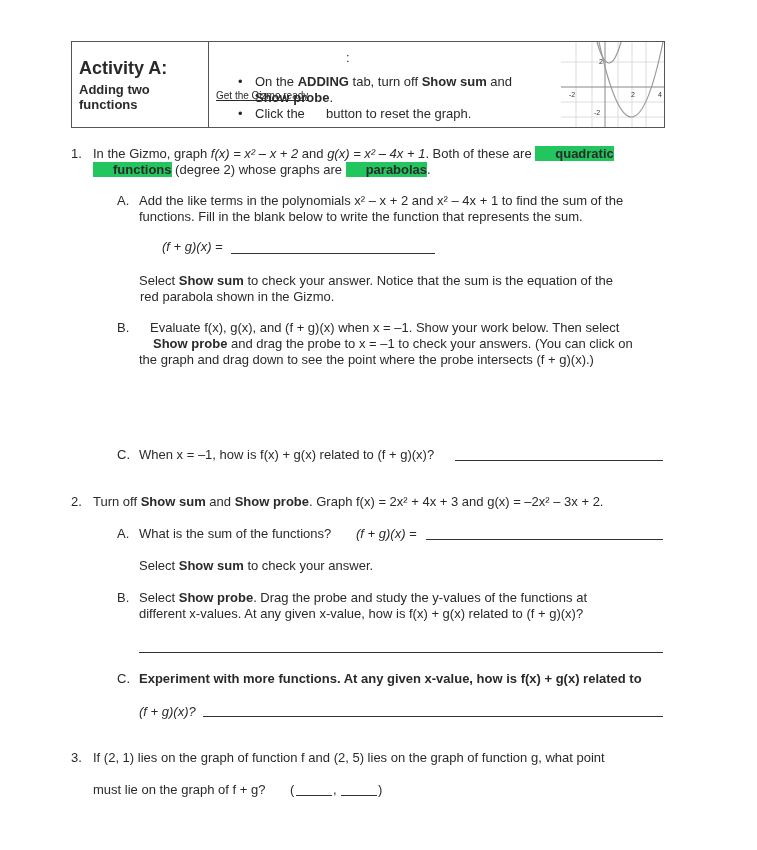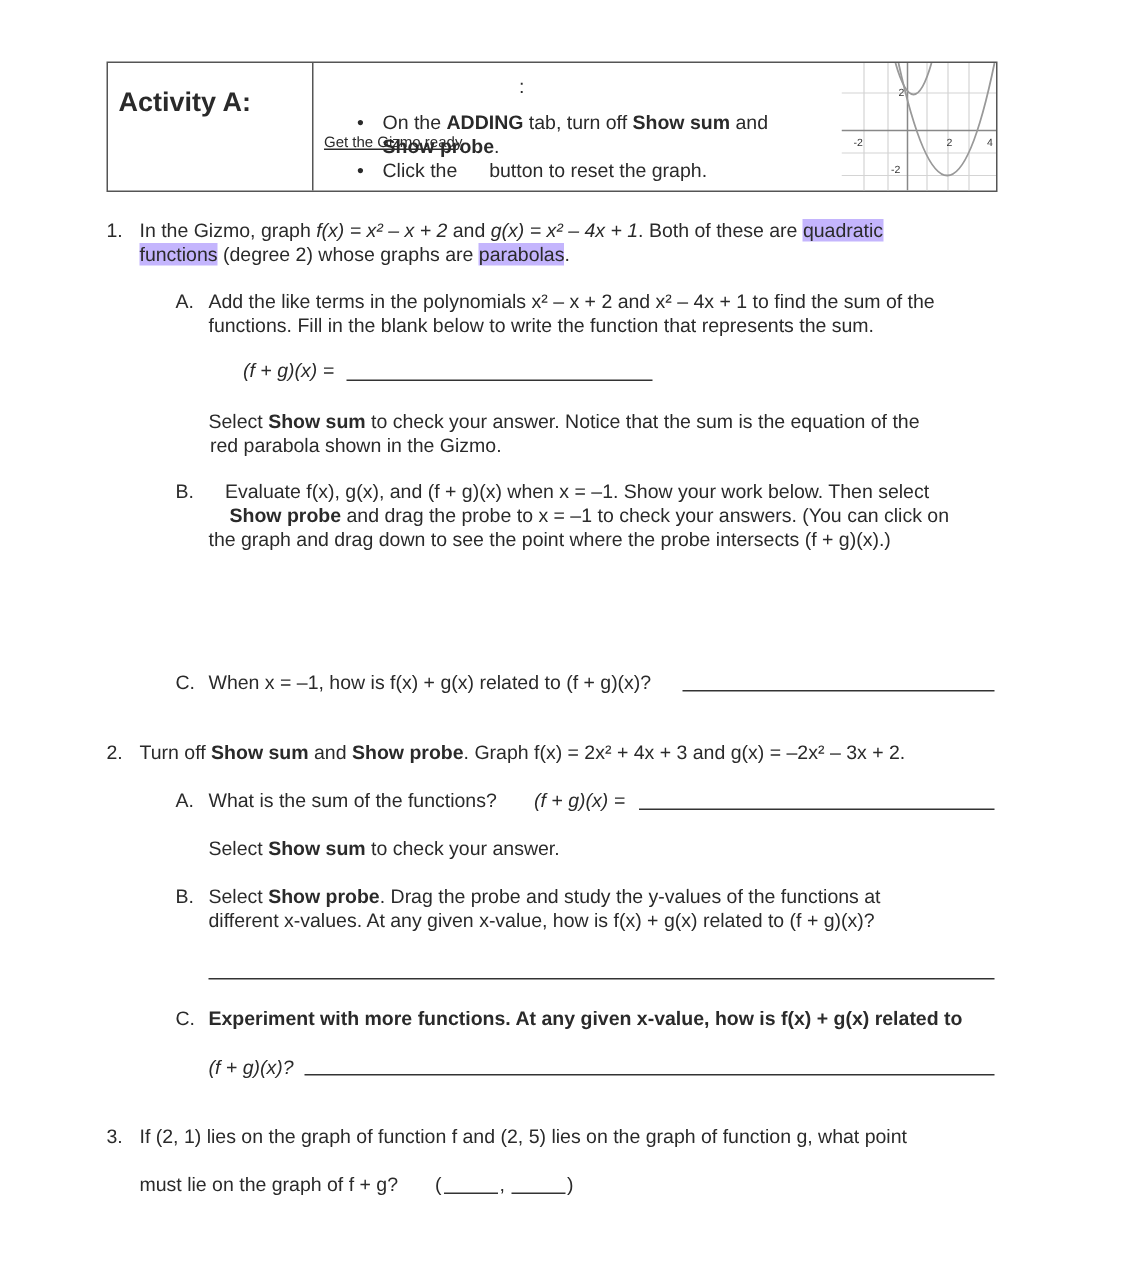--- a/index.html
+++ b/index.html
@@ -14,29 +14,30 @@
   }
   .header-divider { position: absolute; left: 136px; top: 0; bottom: 0; border-left: 1px solid #555; }
   .activity-label { position: absolute; left: 7px; top: 16px; font-weight: bold; font-size: 18px; }
   .activity-sub { position: absolute; left: 7px; top: 40px; font-weight: bold; font-size: 13px; line-height: 15px; width: 110px; }
   .gizmo-ready { position: absolute; left: 144px; top: 8px; text-decoration: underline; font-size: 10px; margin-top: 40px; }
   .bullet { position: absolute; font-size: 13px; line-height: 16px; }
   .bullet .dot { position: absolute; left: -17px; top: 0; }
   .graph { position: absolute; left: 489px; top: 0; width: 103px; height: 85px; }
   b { font-weight: bold; }
   i { font-style: italic; margin-top: 28px; }
-  .hl { background: #c4b5fd; font-weight: normal; }
+  .hl { background: #22c55e; font-weight: bold; padding-left: 20px; }
   .line { position: absolute; line-height: 16px; font-size: 13px; white-space: nowrap; }
   .blank { position: absolute; border-bottom: 1px solid #333; height: 0; }
 </style>
 </head>
 <body>
 
 <div class="header-table">
   <div class="activity-label">Activity A:</div>
+  <div class="activity-sub">Adding two functions</div>
   <div class="header-divider"></div>
   <div class="gizmo-ready"><span>Get the Gizmo ready</span></div>
   <span class="abs" style="left:274px;top:8px;font-size:13px;">:</span>
 
   <div class="bullet" style="left:183px;top:32px;">
     <span class="dot">•</span>
     <span>On the </span><b>ADDING</b><span> tab, turn off </span><b>Show sum</b><span> and</span><br>
     <b>Show probe</b><span>.</span>
   </div>
   <div class="bullet" style="left:183px;top:64px;">

